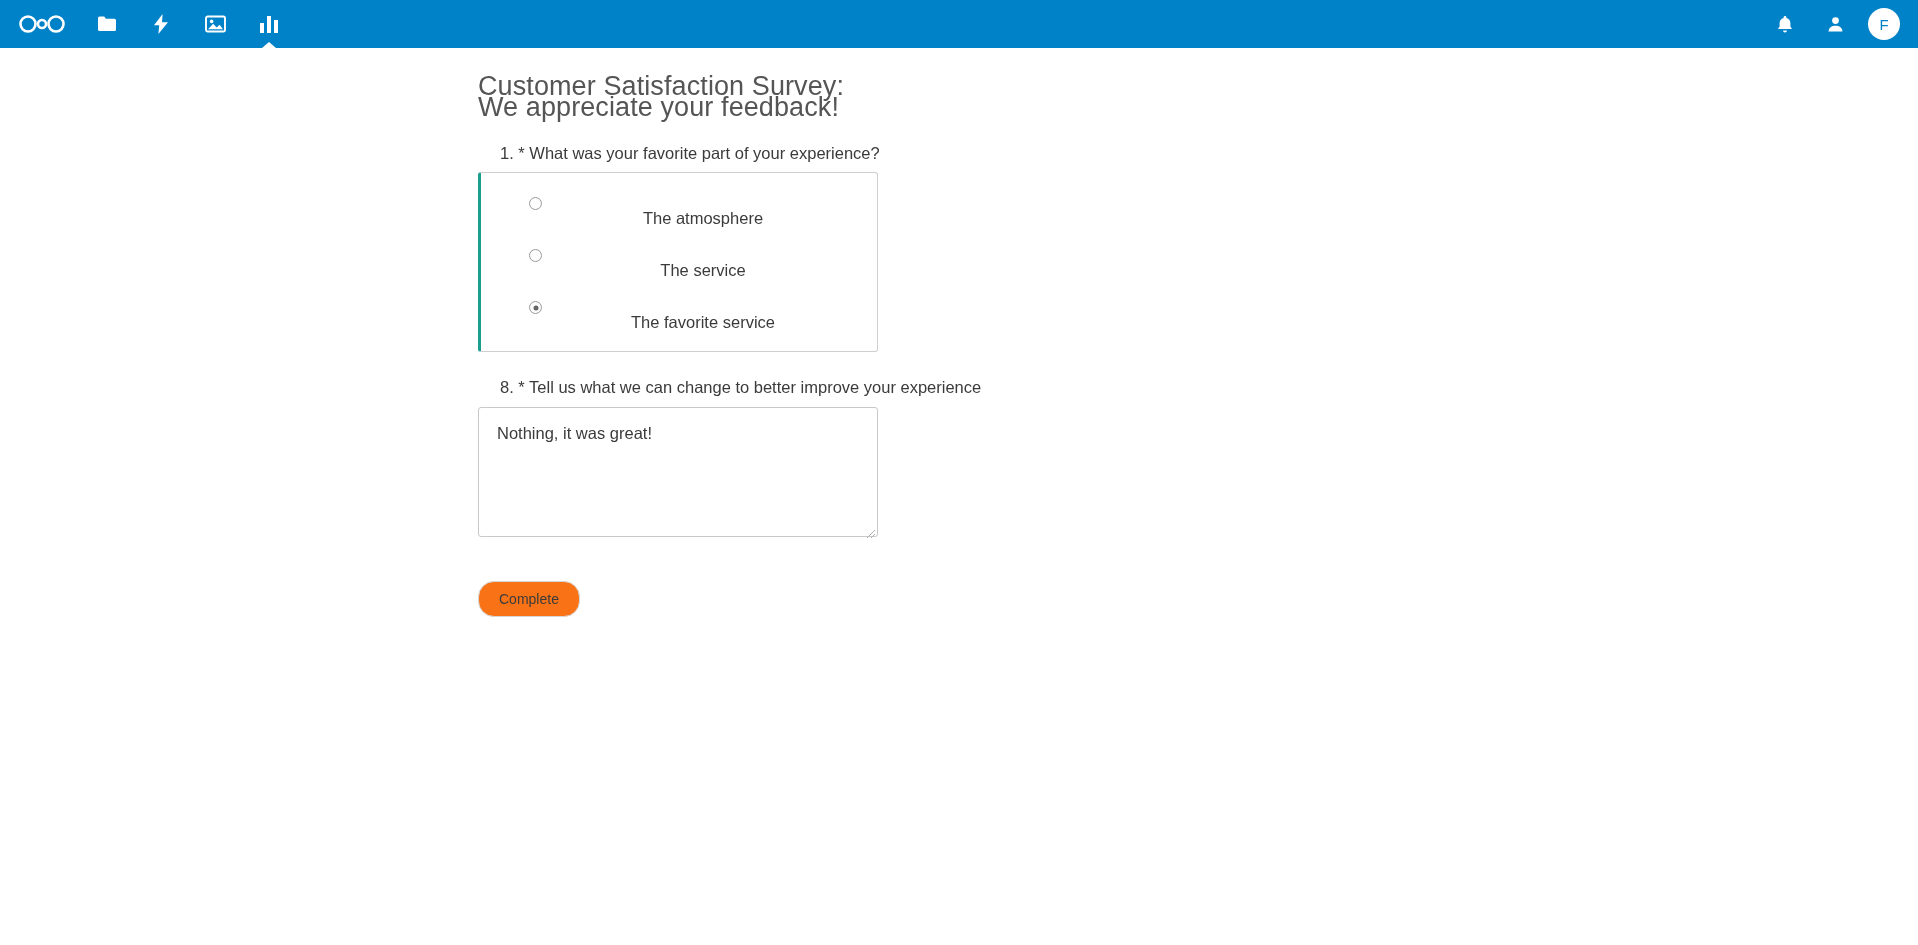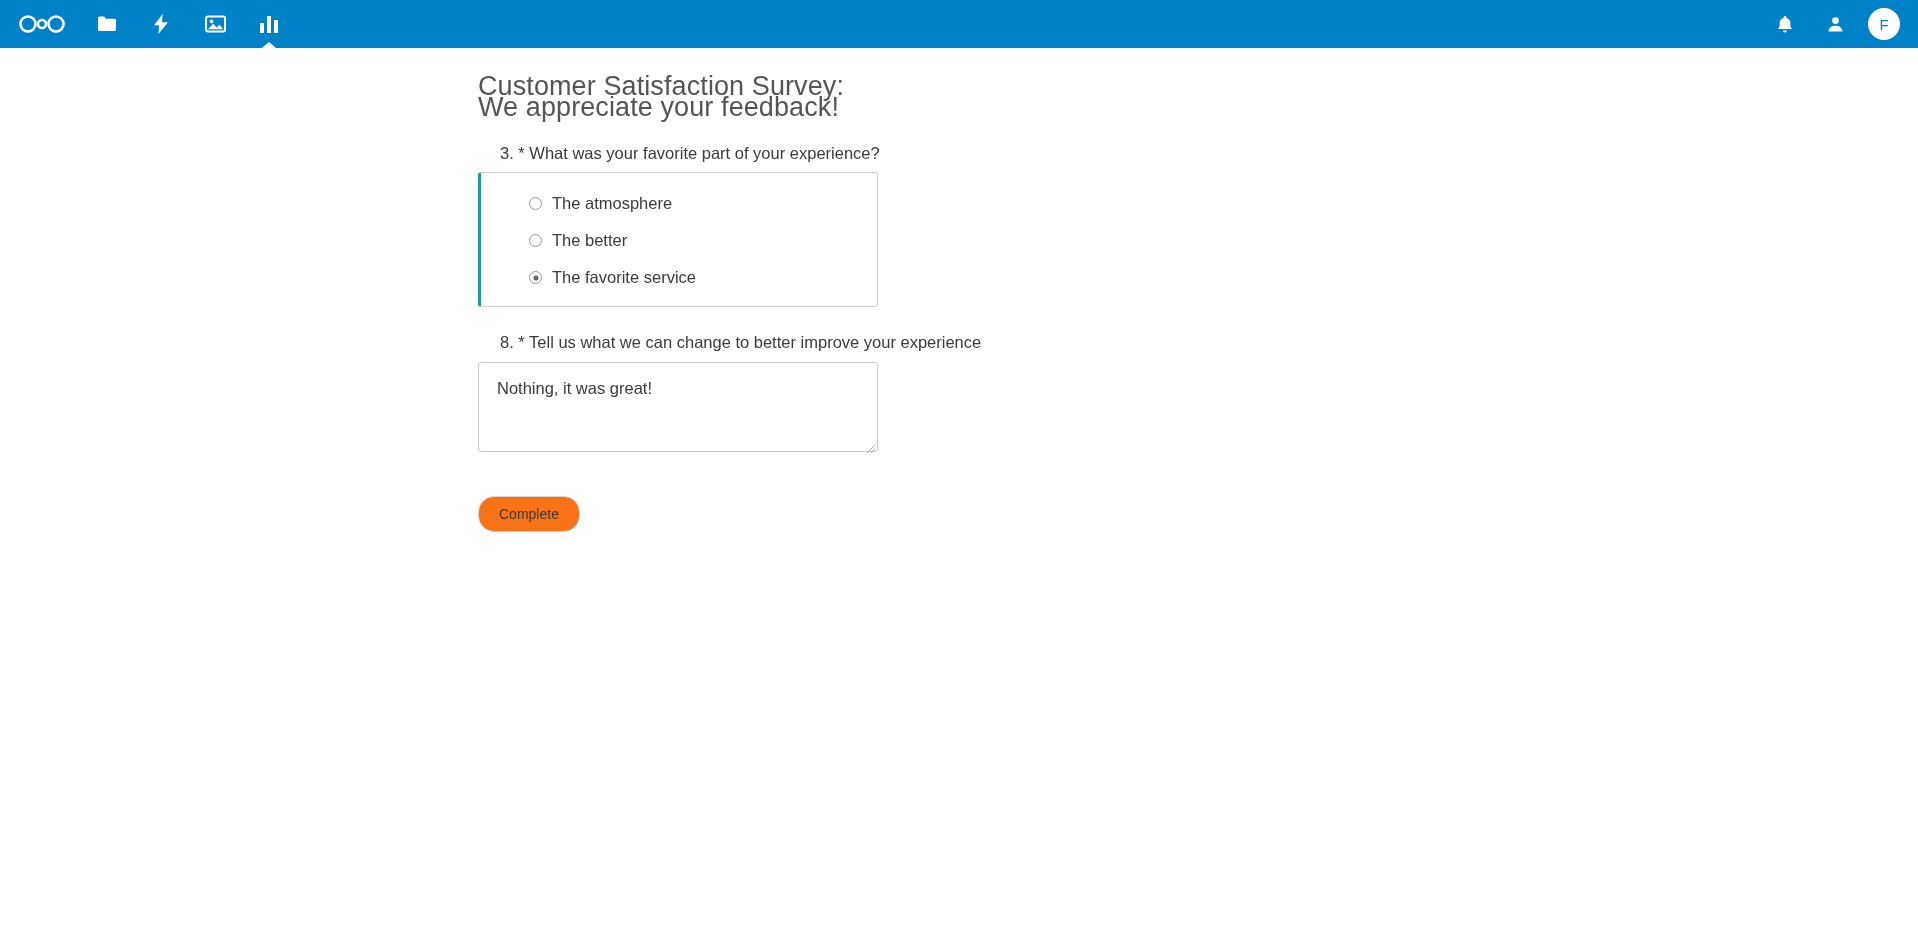--- a/index.html
+++ b/index.html
@@ -113,20 +113,21 @@
     border: 1px solid #cfcfcf;
     border-left: 3px solid #1a9e8f;
     border-radius: 3px;
     padding: 22px 0 20px 0;
   }
   .radio-row {
     display: flex;
     align-items: center;
     padding: 0 0 0 48px;
     margin-bottom: 20px;
+    flex-direction: column;
   }
   .radio-row:last-child { margin-bottom: 0; }
   .radio {
     width: 13px;
     height: 13px;
     border-radius: 50%;
     border: 1px solid #9a9a9a;
     background: #fdfdfd;
     margin-right: 10px;
     flex: 0 0 auto;
@@ -149,21 +150,21 @@
   .radio-label {
     font-size: 16.5px;
     color: #3b3b3b;
     line-height: 17px;
     cursor: pointer;
   }
 
   .textarea-box {
     margin-top: 10px;
     width: 400px;
-    height: 90px;
+    height: 130px;
     border: 1px solid #c9c9c9;
     border-radius: 3px;
     background: #ffffff;
     padding: 16px 18px;
     font-size: 16.5px;
     color: #3b3b3b;
     font-family: "Liberation Sans", sans-serif;
     resize: none;
     outline: none;
     position: relative;
@@ -249,30 +250,30 @@
     <div class="avatar">F</div>
   </div>
 </div>
 
 <div class="content">
   <div class="survey">
 
     <h1 class="survey-title">Customer Satisfaction Survey: We appreciate your feedback!</h1>
 
     
-    <div class="question">3. * What was your favorite part of your experience?</div>
+    <div class="question">1. * What was your favorite part of your experience?</div>
 
     <div class="answer-box">
       <div class="radio-row">
         <span class="radio"></span>
         <span class="radio-label">The atmosphere</span>
       </div>
       <div class="radio-row">
         <span class="radio"></span>
-        <span class="radio-label">The better</span>
+        <span class="radio-label">The service</span>
       </div>
       <div class="radio-row">
         <span class="radio checked"></span>
         <span class="radio-label">The favorite service</span>
       </div>
     </div>
 
     
     <div class="question">8. * Tell us what we can change to better improve your experience</div>
 

